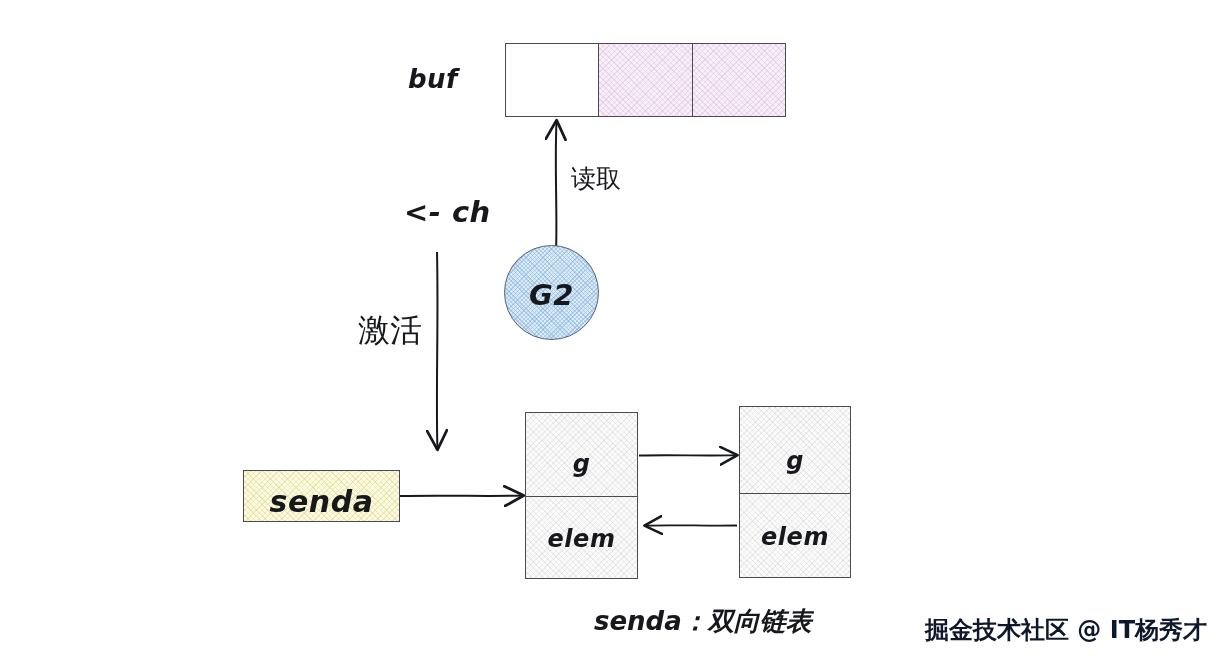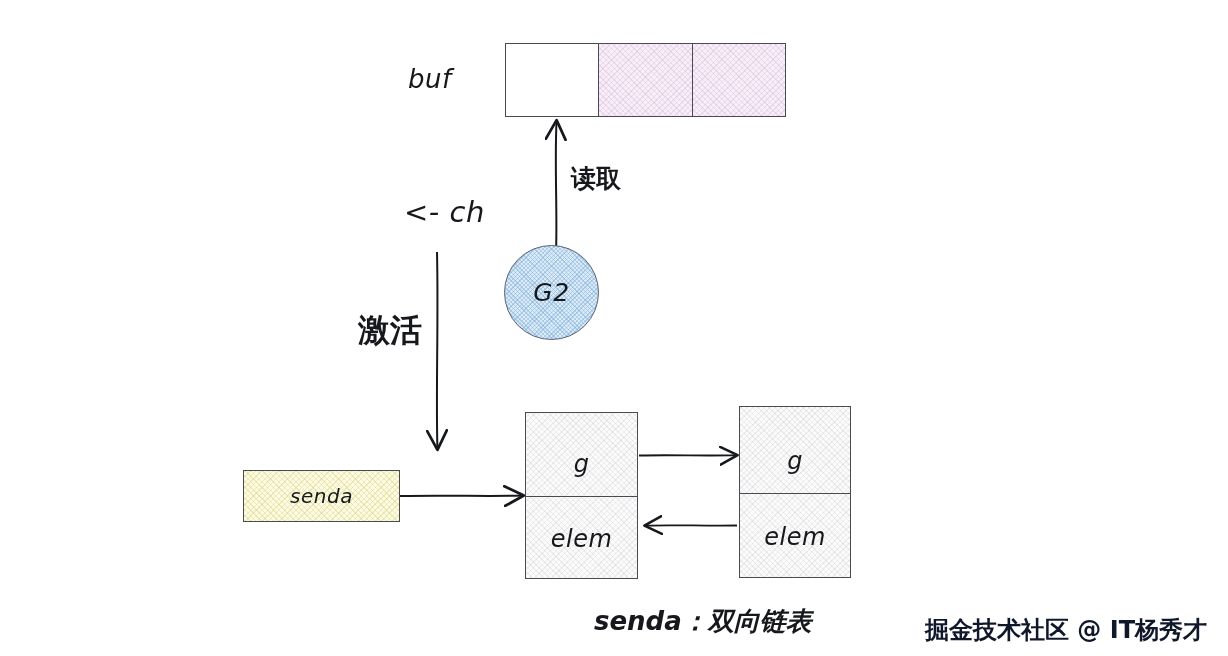--- a/index.html
+++ b/index.html
@@ -27,26 +27,26 @@
     color: #16181c;
     font-family: "DejaVu Sans", sans-serif;
     white-space: nowrap;
     line-height: 1;
     user-select: none;
   }
   
   .hand {
     font-family: "DejaVu Sans", sans-serif;
     font-style: italic;
-    font-weight: 400;
+    font-weight: 700;
     letter-spacing: 0.5px;
   }
   .cjk {
     font-family: "DejaVu Sans", sans-serif;
-    font-weight: 700;
+    font-weight: 400;
   }
 
   
   .box {
     position: absolute;
     box-sizing: border-box;
     border: 1.6px solid #4a4a52;
   }
   .cell-white { background: #ffffff; }
   .cell-pink {
@@ -130,25 +130,25 @@
 <div class="box cell-pink" style="left:598px; top:43px; width:95px; height:74px;"></div>
 <div class="box cell-pink" style="left:692px; top:43px; width:94px; height:74px;"></div>
 
 <div class="lbl cjk" style="left:571px; top:166px; font-size:25px;">读取</div>
 
 <div class="lbl hand" style="left:404px; top:198px; font-size:29px;">&lt;- ch</div>
 
 <div class="lbl cjk" style="left:358px; top:314px; font-size:32px;">激活</div>
 
 <div class="circle-blue" style="left:504px; top:245px; width:95px; height:95px;">
-  <div class="box-text hand" style="top:32px; font-size:25px;">G2</div>
+  <div class="box-text hand" style="top:32px; font-size:29px;">G2</div>
 </div>
 
 <div class="box cell-yellow" style="left:243px; top:470px; width:157px; height:52px;">
-  <div class="box-text hand" style="top:13px; font-size:20px;">senda</div>
+  <div class="box-text hand" style="top:13px; font-size:30px;">senda</div>
 </div>
 
 <div class="box cell-gray" style="left:525px; top:412px; width:113px; height:167px;">
   <div class="box-text hand" style="top:37px; font-size:24px;">g</div>
   <div class="box-text hand" style="top:112px; font-size:24px;">elem</div>
 </div>
 <div style="position:absolute; left:525px; top:496px; width:113px; height:0;
             border-top:1.4px solid #4a4a52;"></div>
 
 <div class="box cell-gray" style="left:739px; top:406px; width:112px; height:172px;">

